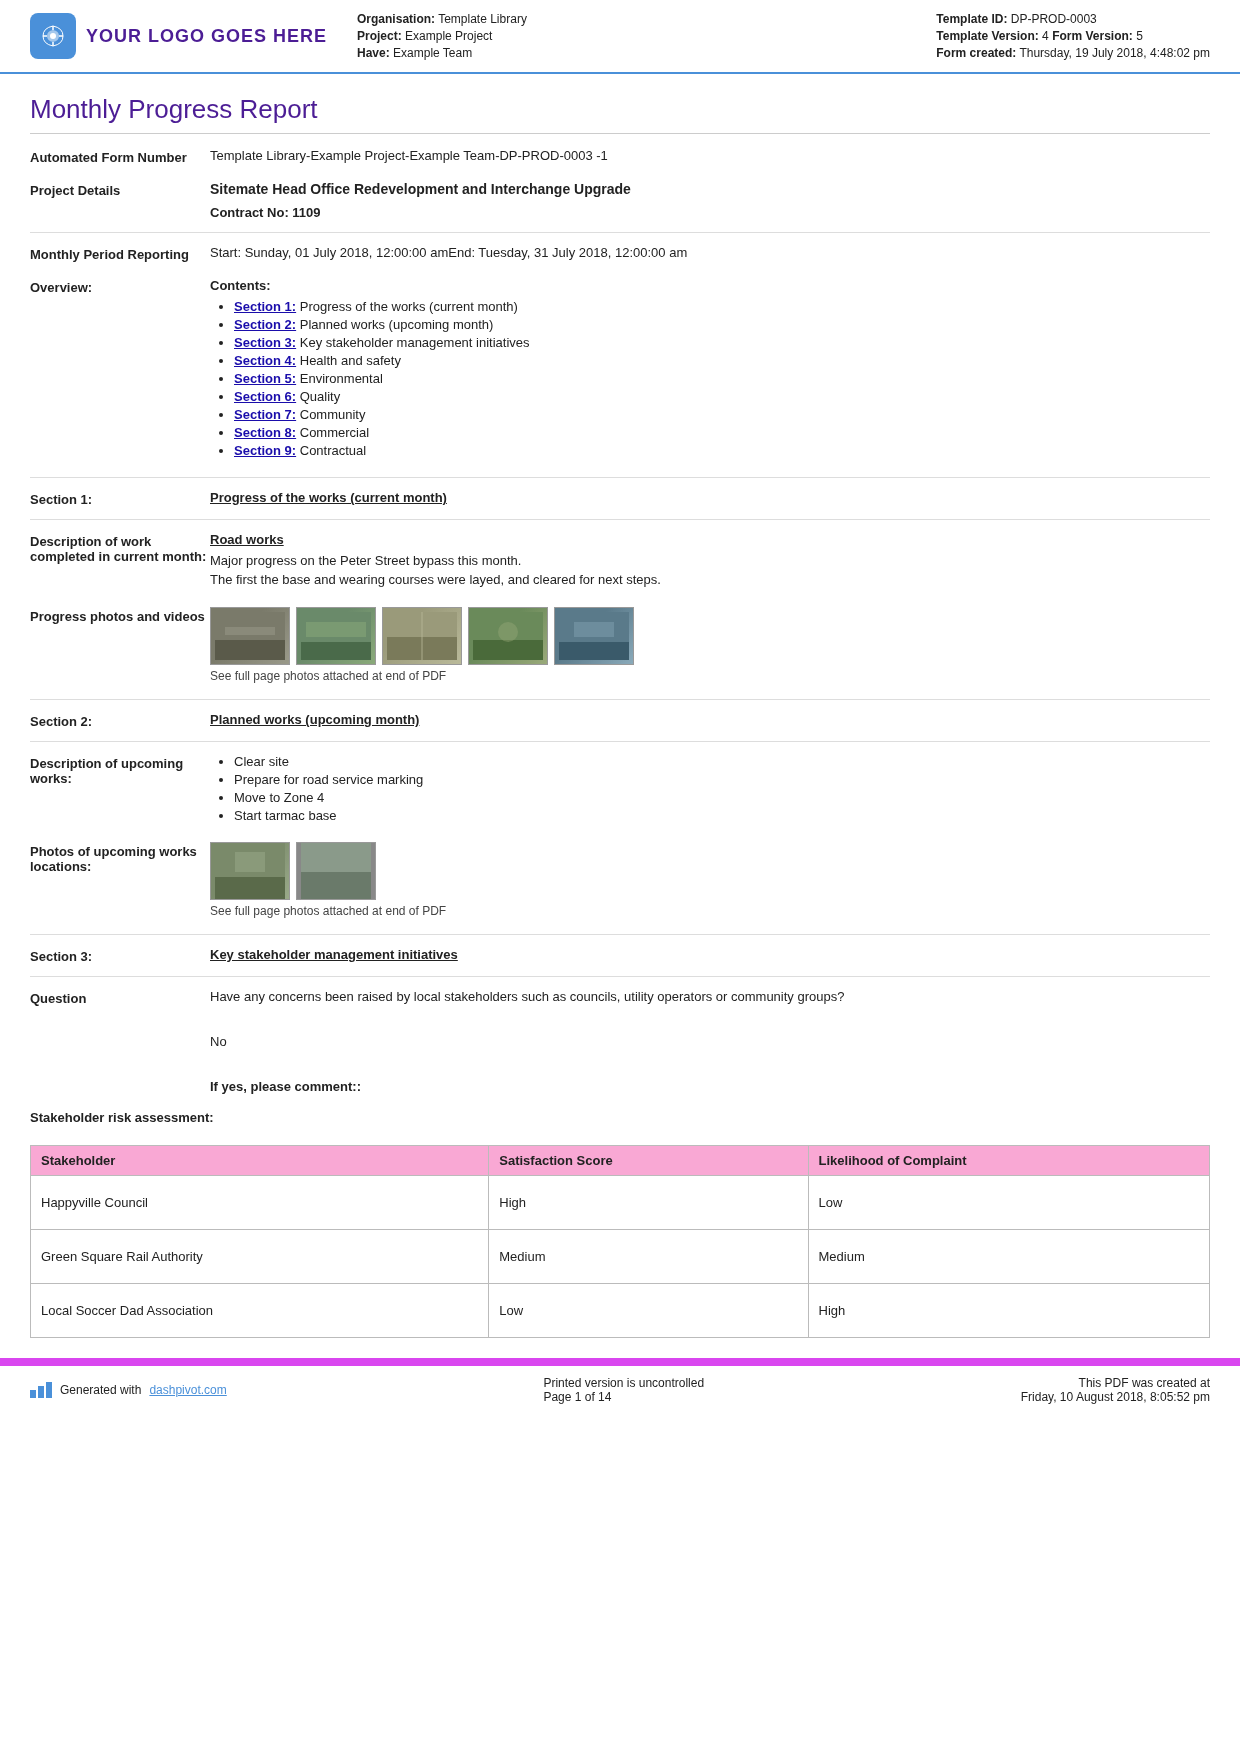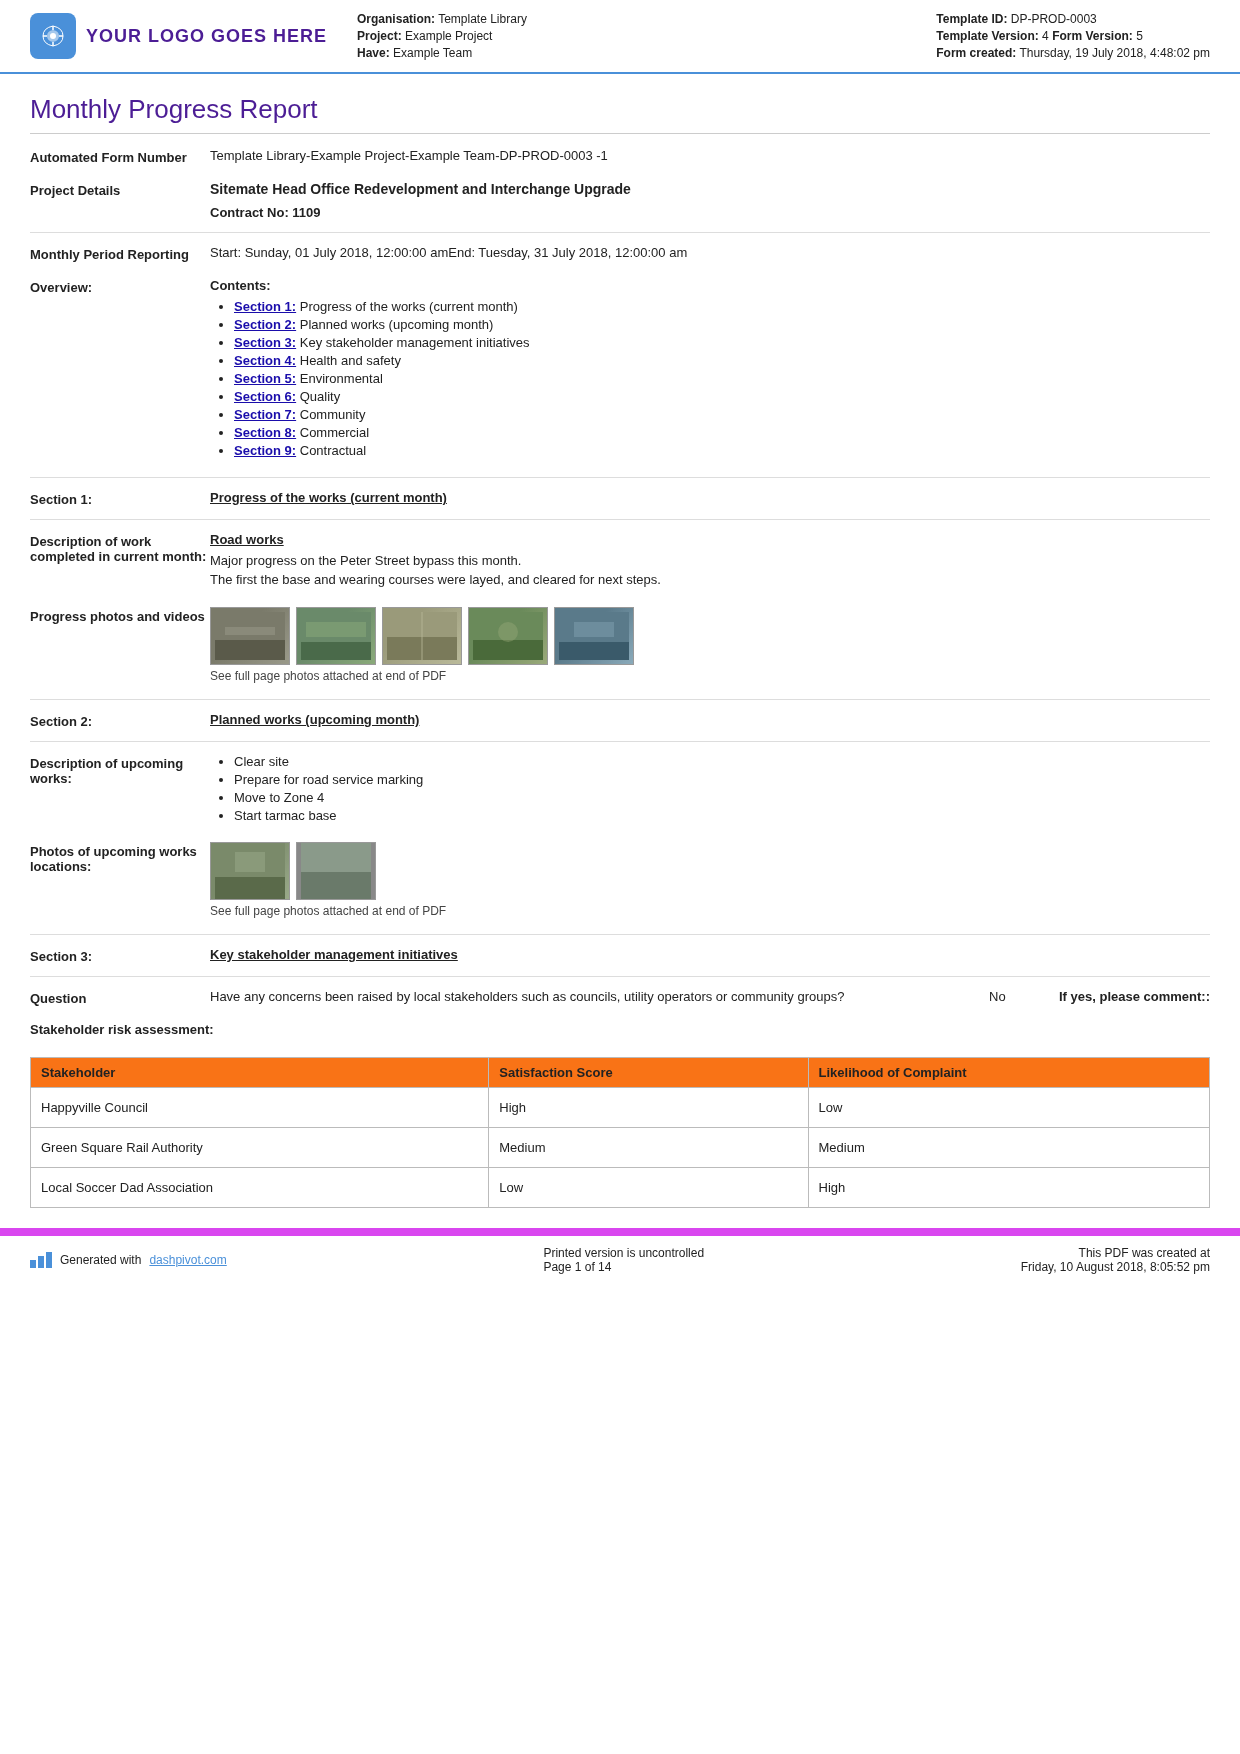--- a/index.html
+++ b/index.html
@@ -55,31 +55,31 @@
     .photo-thumb.road5 { background: linear-gradient(135deg, #5a7a8a 40%, #8aaaba 100%); }
     .photo-thumb.site1 { background: linear-gradient(135deg, #7a8a6a 40%, #9aaa8a 100%); }
     .photo-thumb.site2 { background: linear-gradient(135deg, #8a9a8a 40%, #aabaa a 100%); }
     .photos-caption { font-size: 12px; color: #444; margin-top: 2px; }
 
     
     .bullet-list { list-style: disc; padding-left: 24px; }
     .bullet-list li { margin-bottom: 3px; }
 
     
-    .question-row { display: flex; gap: 30px; align-items: flex-start; }
+    .question-row { display: flex; gap: 30px; align-items: flex-start; flex-direction: column; }
     .question-text { flex: 1; }
     .question-no { min-width: 40px; font-size: 13px; }
     .question-comment { font-weight: bold; font-size: 13px; }
 
     
     .table-section { margin-top: 14px; }
     .table-section-title { font-weight: bold; font-size: 13px; margin-bottom: 20px; }
     table.data-table { width: 100%; border-collapse: collapse; font-size: 13px; }
-    table.data-table th { background: #f97316; border: 1px solid #bbb; padding: 7px 10px; font-weight: bold; text-align: left; }
-    table.data-table td { border: 1px solid #bbb; padding: 12px 10px; }
+    table.data-table th { background: #f9a8d4; border: 1px solid #bbb; padding: 7px 10px; font-weight: bold; text-align: left; }
+    table.data-table td { border: 1px solid #bbb; padding: 19px 10px; }
 
     
     .footer { display: flex; align-items: center; justify-content: space-between; border-top: 8px solid #d946ef; padding: 10px 30px; margin-top: 20px; font-size: 12px; }
     .footer-left { display: flex; align-items: center; gap: 8px; }
     .footer-logo { display: flex; align-items: center; gap: 4px; }
     .footer-logo-icon { width: 22px; height: 16px; }
     .footer-link { color: #4a90d9; text-decoration: underline; }
     .footer-center { text-align: left; }
     .footer-right { text-align: right; }
 

